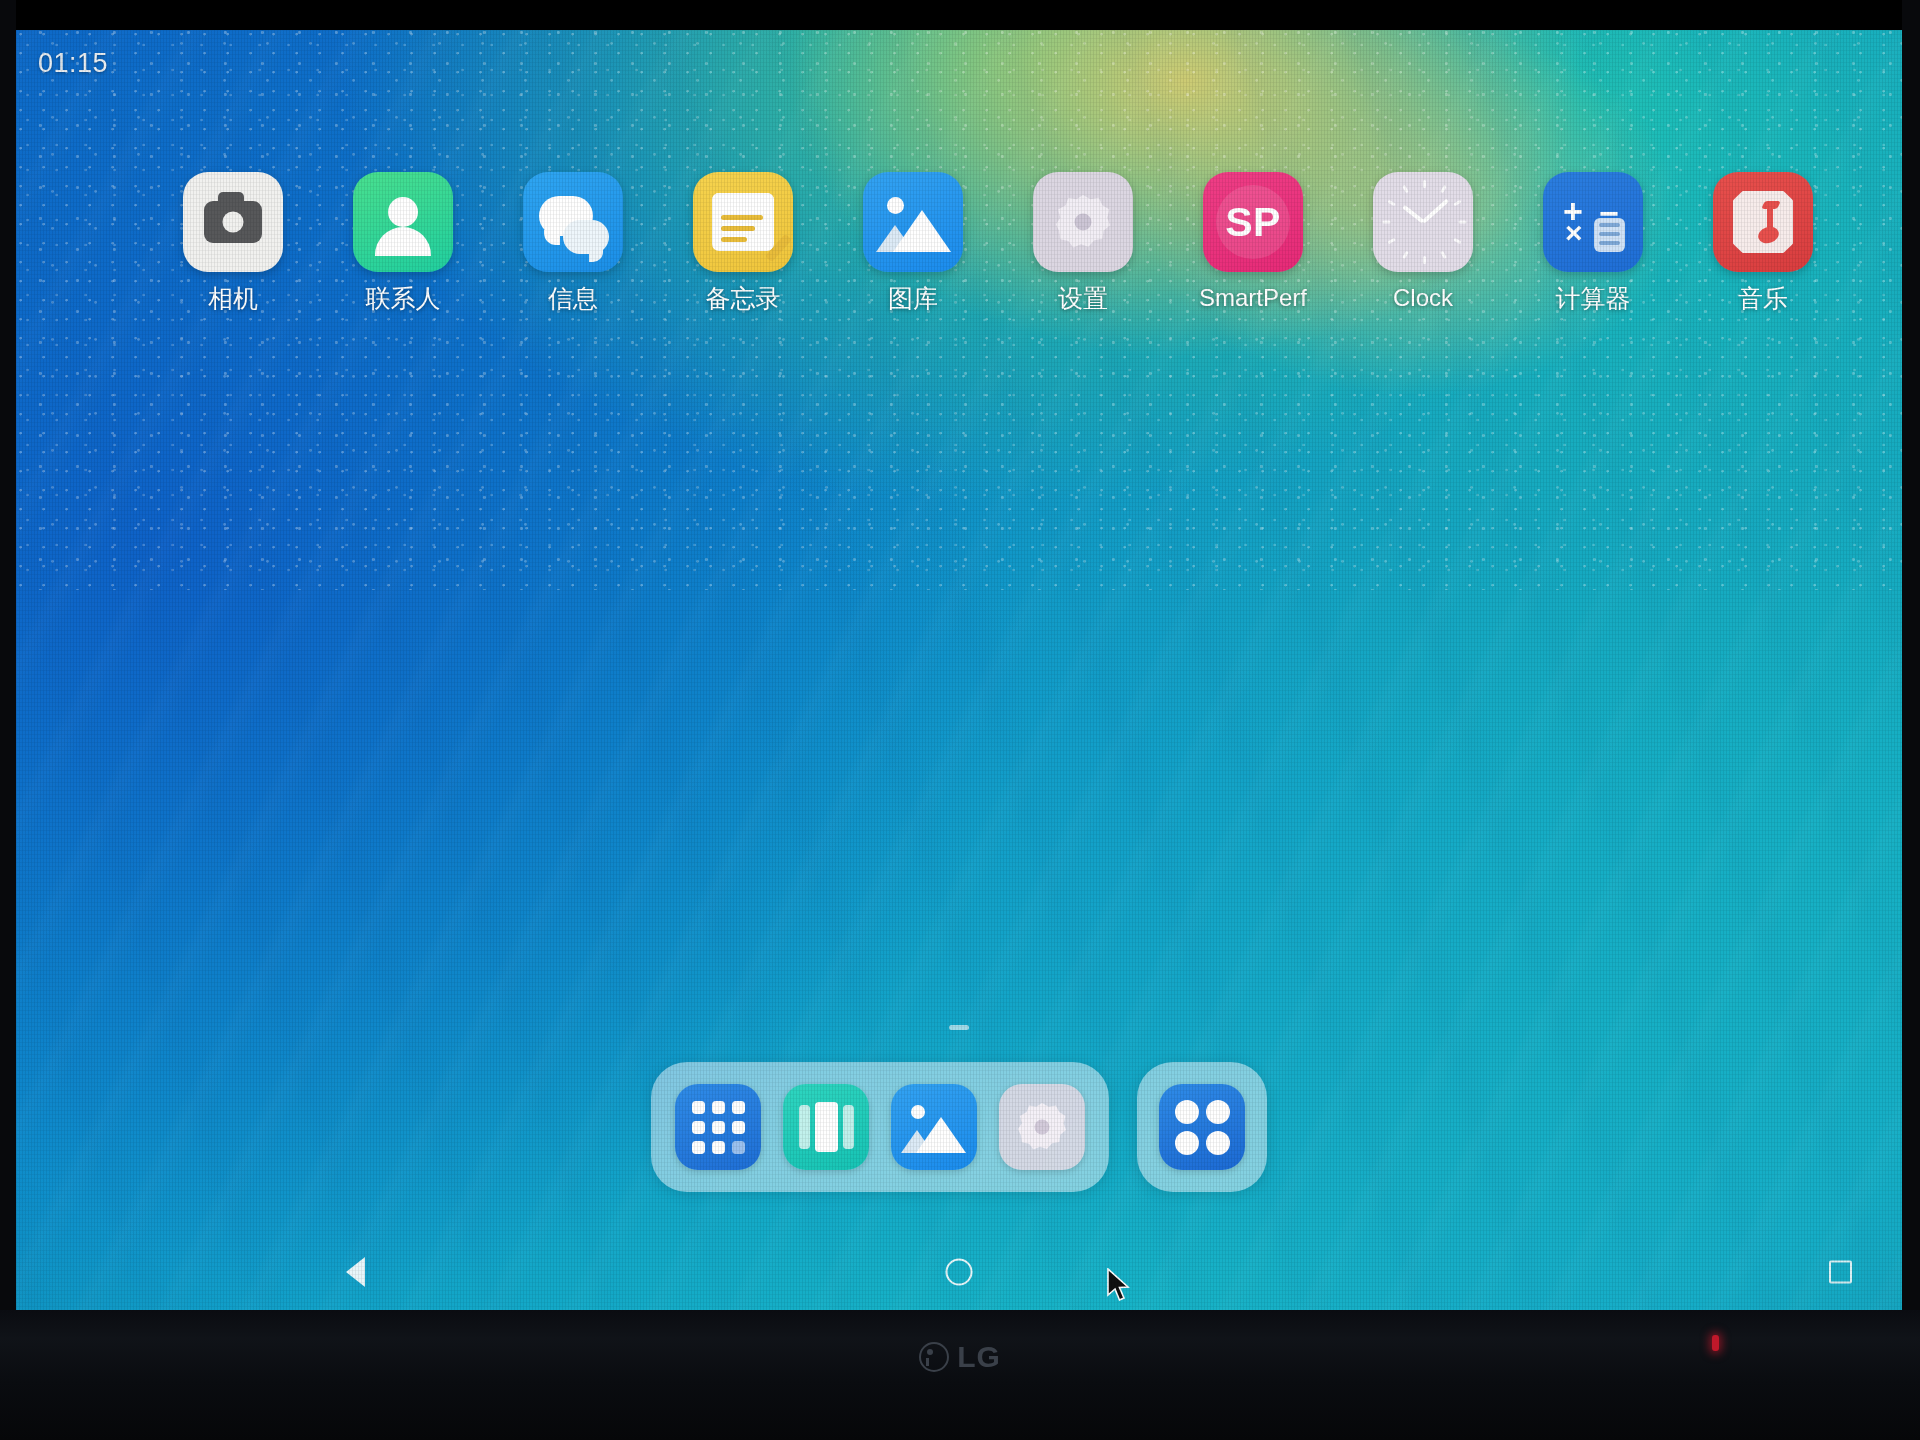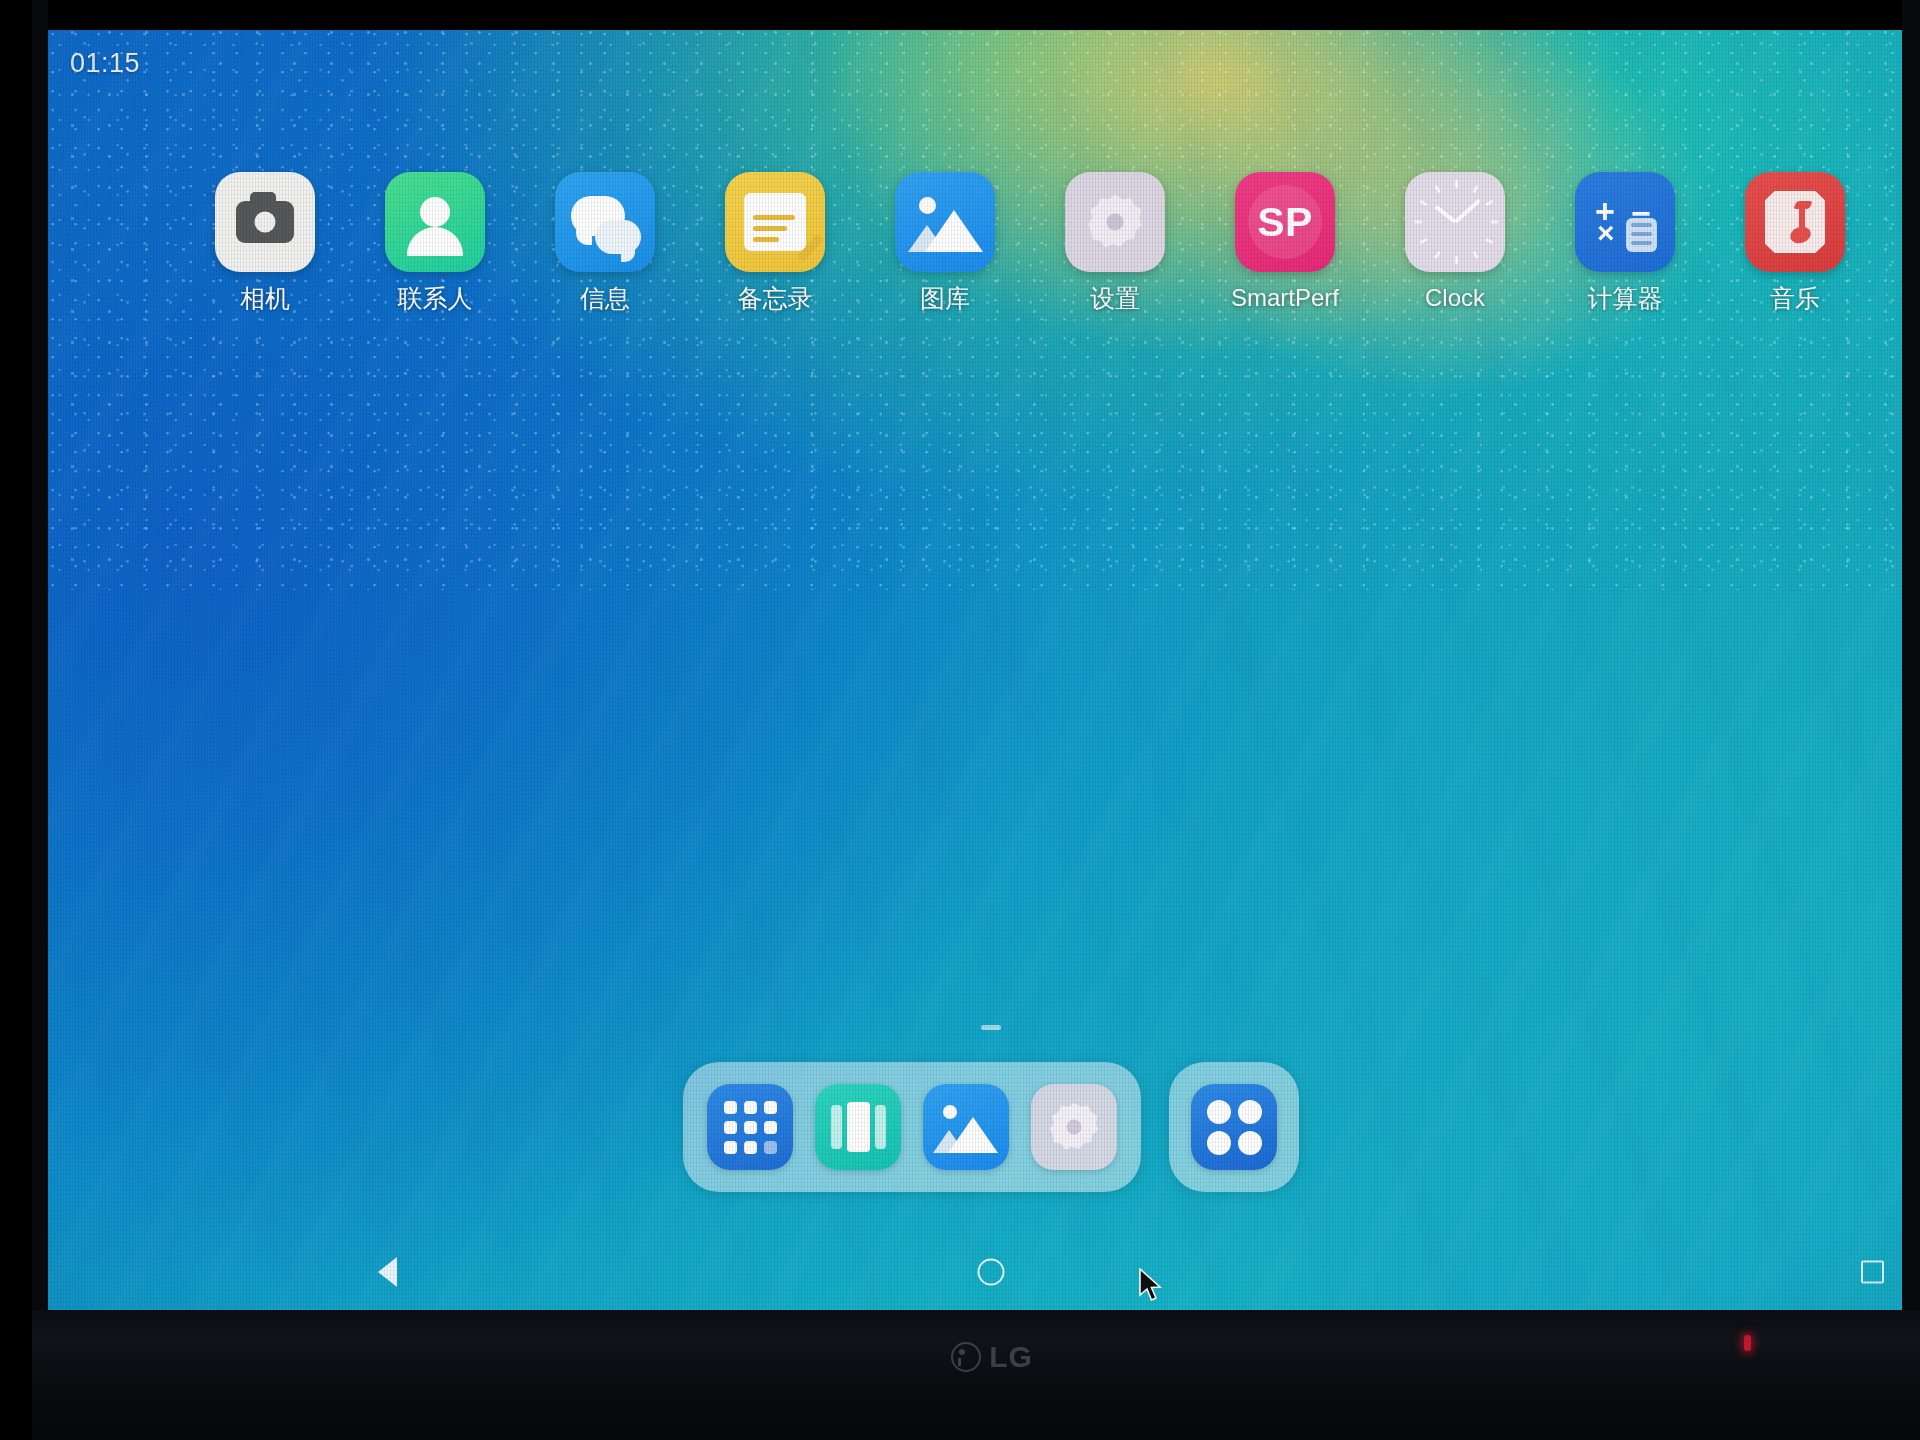--- a/index.html
+++ b/index.html
@@ -7,21 +7,20 @@
     width:1920px; height:1440px;
     background:#000;
     font-family:"Liberation Sans", sans-serif;
     overflow:hidden;
   }
 
   
   #monitor {
     position:absolute; inset:0;
     background:#7dd3fc;
-    margin-left:32px;
   }
   #bezel-top {
     position:absolute; left:0; top:0; width:1920px; height:30px;
     background:#000;
   }
   #bezel-left {
     position:absolute; left:0; top:0; width:16px; height:1320px;
     background:#08090c;
   }
   #bezel-right {

